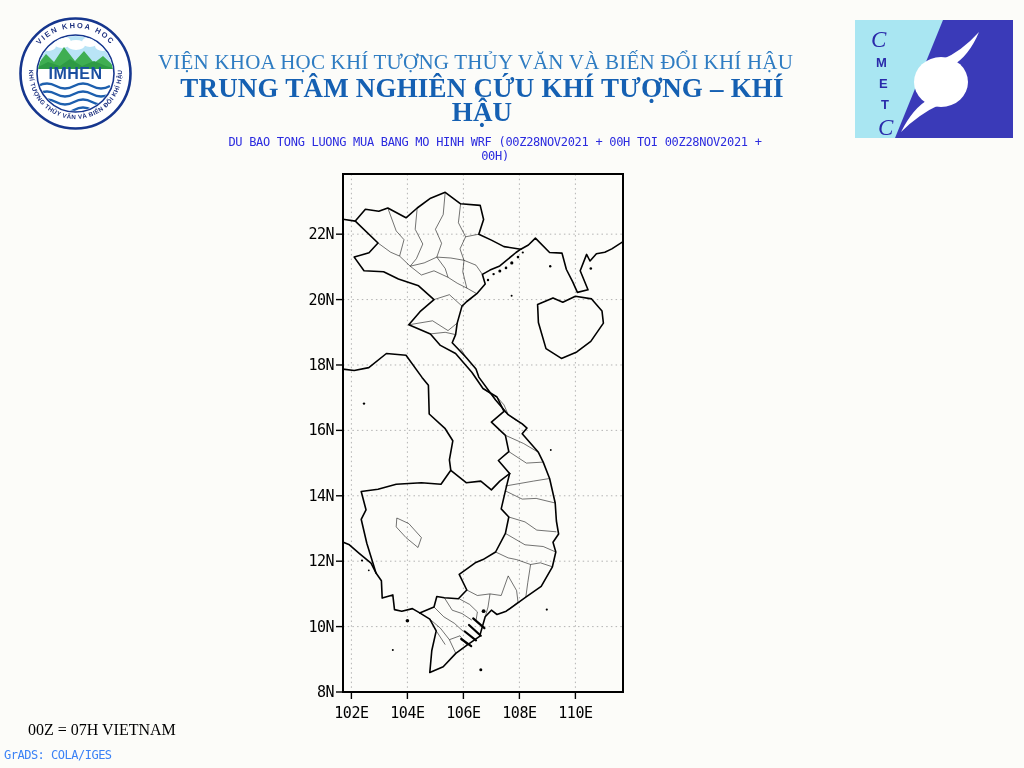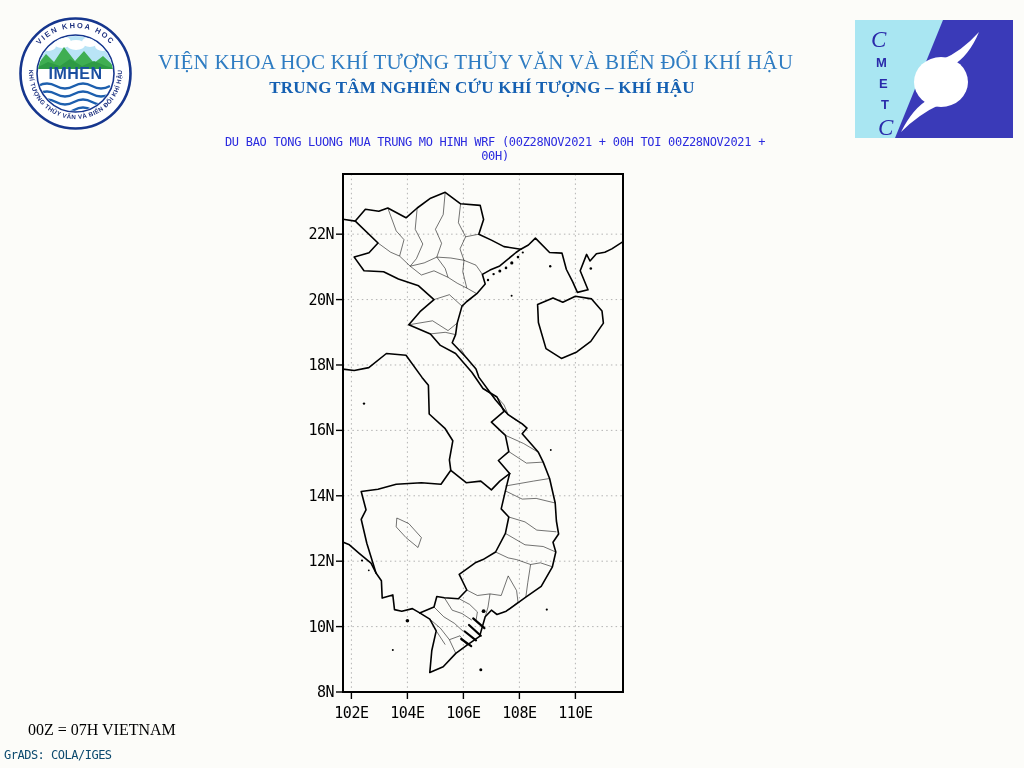--- a/index.html
+++ b/index.html
@@ -1,26 +1,26 @@
 <!DOCTYPE html>
 <html><head>
 <meta charset="utf-8">
 <style>
   html,body{margin:0;padding:0;background:#e8e8e8}
   .canvas{position:relative;width:1024px;height:768px;background:#fcfcf9;overflow:hidden;
           font-family:"Liberation Serif",serif}
   .hdr1{position:absolute;left:158px;top:50px;width:648px;text-align:left;
         font-size:21px;line-height:24px;color:#2e7cc2;letter-spacing:.2px}
   .hdr2{position:absolute;left:158px;top:76px;width:648px;text-align:center;
-        font-size:17px;line-height:24px;font-weight:bold;color:#1560b2;letter-spacing:.2px}
+        font-size:27px;line-height:24px;font-weight:bold;color:#1560b2;letter-spacing:.2px}
   .subtitle{position:absolute;left:212px;top:135px;width:566px;text-align:center;
         font-family:"DejaVu Sans Mono",monospace;font-size:12px;color:#2b2bdf;letter-spacing:-.3px}
   .footer-note{position:absolute;left:28px;top:721px;font-size:16px;color:#000}
   .credit{position:absolute;left:4px;top:748px;font-family:"DejaVu Sans Mono",monospace;
-        font-size:12px;color:#0c4a6e;letter-spacing:-.5px}
+        font-size:12px;color:#3b82f6;letter-spacing:-.5px}
   #map-wrap{position:absolute;left:300px;top:168px;width:360px;height:565px}
   
   .grid{stroke:#b3b3b3;stroke-width:1;stroke-dasharray:1.5 3.2;fill:none}
   .thin{stroke:#000;stroke-width:.55;fill:none;stroke-linejoin:round}
   .coast{stroke:#000;stroke-width:1.6;fill:none;stroke-linejoin:round;stroke-linecap:round}
   .river{stroke:#000;stroke-width:2.2;fill:none;stroke-linecap:round}
   .isle{fill:#000}
   .frame{stroke:#000;stroke-width:2;fill:none}
   .tick{stroke:#000;stroke-width:1.4}
   .axis{font-family:"DejaVu Sans Mono",monospace;font-size:15px;fill:#000;letter-spacing:-.5px}
@@ -88,21 +88,21 @@
       <path d="M86,40 Q106,32 124,12 Q114,36 97,46 Z"></path>
       <path d="M86,84 Q64,94 46,112 Q58,88 74,79 Z"></path>
     </g>
     <text class="cm-script" x="16" y="27">C</text>
     <text class="cm-cap" x="21" y="47">M</text>
     <text class="cm-cap" x="24" y="68">E</text>
     <text class="cm-cap" x="26" y="89">T</text>
     <text class="cm-script" x="23" y="115">C</text>
   </svg>
 
-  <div class="subtitle">DU BAO TONG LUONG MUA TRUNG MO HINH WRF (00Z28NOV2021 + 00H TOI 00Z28NOV2021 + 00H)</div>
+  <div class="subtitle">DU BAO TONG LUONG MUA BANG MO HINH WRF (00Z28NOV2021 + 00H TOI 00Z28NOV2021 + 00H)</div>
 
   <div id="map-wrap">
     <svg id="map-svg" width="360" height="565" viewBox="0 0 360 565">
         <defs>
           <clipPath id="mapclip">
             <rect x="43" y="6" width="280" height="518"></rect>
           </clipPath>
         </defs>
         <g clip-path="url(#mapclip)">
           <line x1="51.39999999999992" y1="6" x2="51.39999999999992" y2="524" class="grid"></line>

